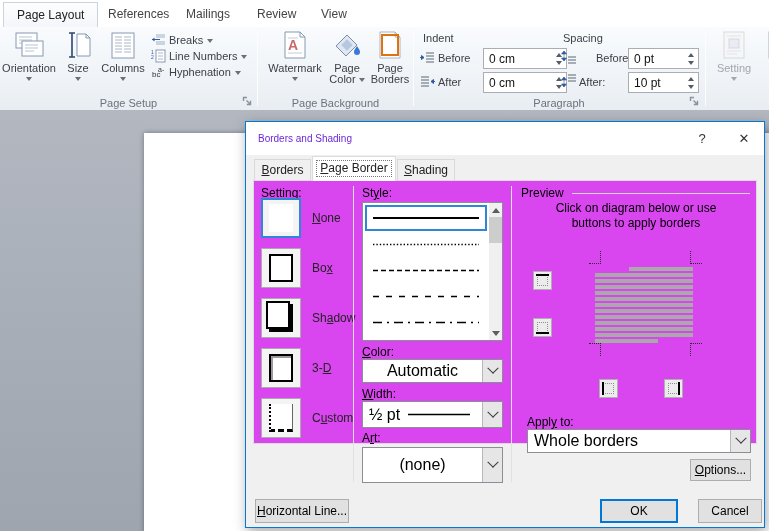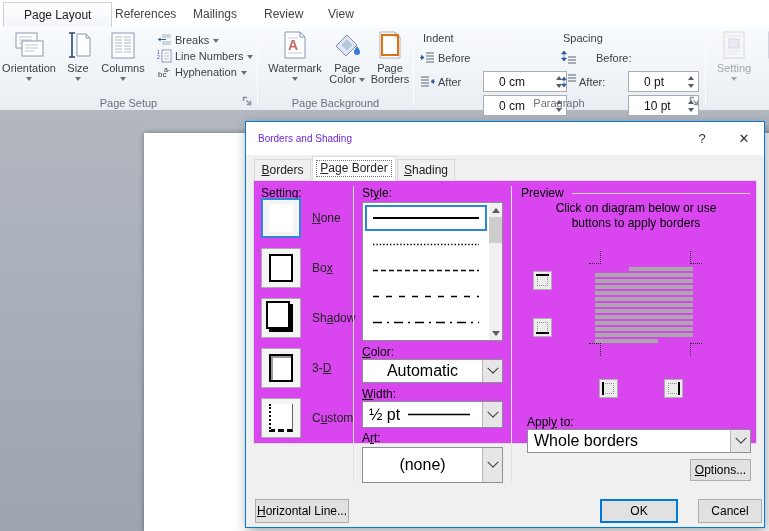--- a/index.html
+++ b/index.html
@@ -4,38 +4,38 @@
 <style>
   * { box-sizing: border-box; margin:0; padding:0; }
   html,body { background:#888; }
   body { font-family:"Liberation Sans", sans-serif; }
   .canvas { position:relative; width:769px; height:531px; overflow:hidden; background:#a9afb9; font-size:12px; color:#222; }
   u { text-decoration:underline; }
 
   
   .ribbon { position:absolute; left:0; top:0; width:769px; height:110px; background:#fff; border-bottom:1px solid #b4bac2; }
   .tabrow { position:absolute; left:0; top:0; width:100%; height:27px; background:#fff; }
-  .rtab { position:absolute; top:2px; height:25px; line-height:24px; padding:0 20px; font-size:12px; color:#444; cursor:default; }
+  .rtab { position:absolute; top:2px; height:25px; line-height:24px; padding:0 13px; font-size:12px; color:#444; cursor:default; }
   .rtab.active { background:linear-gradient(#fdfeff,#f3f6fa); border:1px solid #ccd3db; border-bottom:none; color:#222; }
   .rbody { position:absolute; left:0; top:27px; width:100%; height:83px; background:linear-gradient(#f9fbfd,#eef2f6 70%,#e8edf2); }
   .gdiv { position:absolute; top:3px; height:76px; width:1px; background:#d4d9df; border-right:1px solid #fdfdfe; }
   .rgroup { position:absolute; top:0; height:83px; }
   .glabel { position:absolute; bottom:1px; left:0; right:0; text-align:center; font-size:11px; color:#6b727c; }
   .launcher { position:absolute; right:4px; bottom:3px; width:11px; height:11px; }
   .bigbtn { position:absolute; top:2px; height:64px; display:flex; flex-direction:column; align-items:center; cursor:default; }
   .bigicon { width:32px; height:32px; flex:0 0 auto; }
   .blabel { font-size:11px; color:#3b3f46; margin-top:2px; line-height:11px; text-align:center; white-space:nowrap; }
   .dda { width:0; height:0; border-left:3px solid transparent; border-right:3px solid transparent; border-top:4px solid #68707a; margin-top:3px; }
   .dda.inline { display:inline-block; margin:0 0 1px 3px; }
-  .smallbtn { position:absolute; height:16px; display:flex; align-items:center; cursor:default;margin-left:6px; }
+  .smallbtn { position:absolute; height:16px; display:flex; align-items:center; cursor:default; }
   .smallbtn .blabel { margin:0 0 0 3px; }
   .smallbtn .dda { margin:2px 0 0 4px; }
   .smicon { width:15px; height:14px; }
   .fieldlab { position:absolute; font-size:11px; color:#3b3f46; }
-  .spinfield { position:absolute; height:21px; background:#fff; border:1px solid #abadb3; display:flex; align-items:center; padding-left:15px; font-size:12px; color:#111;margin-top:23px; }
+  .spinfield { position:absolute; height:21px; background:#fff; border:1px solid #abadb3; display:flex; align-items:center; padding-left:5px; font-size:12px; color:#111; }
   .spinner { margin-left:auto; width:14px; height:100%; display:flex; flex-direction:column; align-items:center; justify-content:center; gap:4px; }
   .sarr-up { width:0;height:0;border-left:3px solid transparent;border-right:3px solid transparent;border-bottom:4px solid #555c66; }
   .sarr-dn { width:0;height:0;border-left:3px solid transparent;border-right:3px solid transparent;border-top:4px solid #555c66; }
   .disabled .blabel { color:#a3a7ad; }
   .disabled .bigicon { opacity:.55; }
   .disabled .dda { border-top-color:#a3a7ad; }
 
   
   .doc-bg { position:absolute; left:0; top:110px; width:769px; height:421px; background:linear-gradient(#b2b7c0,#9ea5af); }
   .doc-page { position:absolute; left:144px; top:133px; width:630px; height:400px; background:#fff; box-shadow:0 0 5px rgba(0,0,0,.35); }

